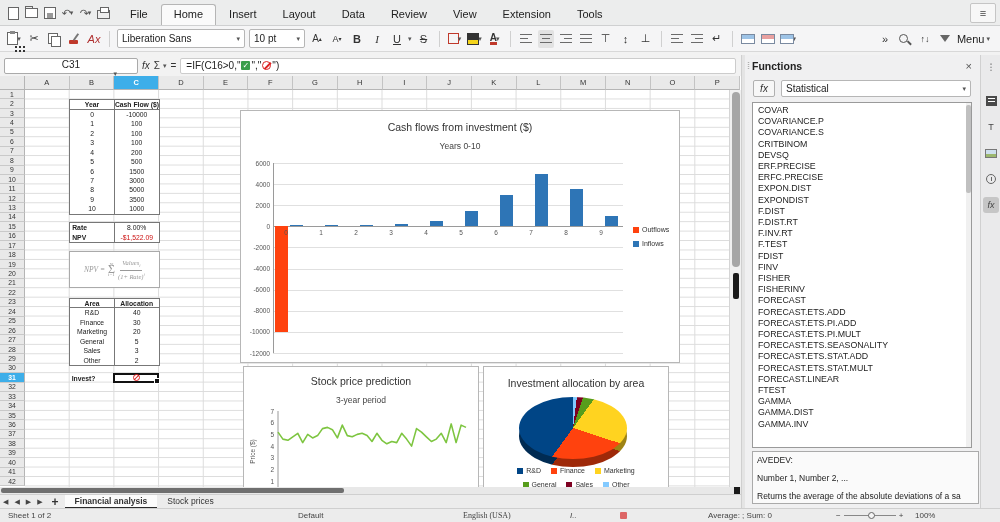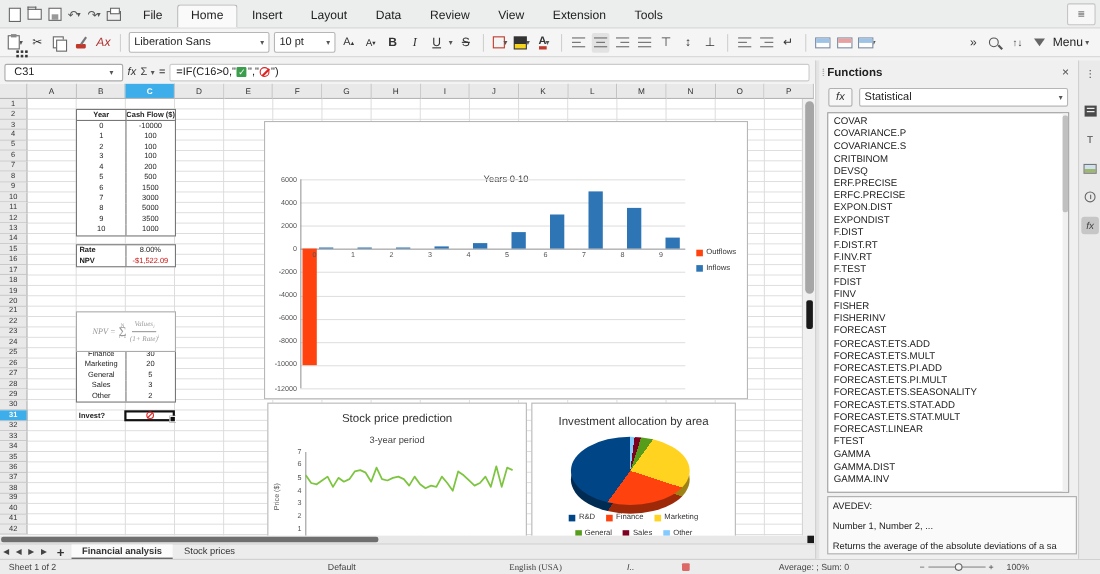--- a/index.html
+++ b/index.html
@@ -67,21 +67,21 @@
   .i-funnel { width:0; height:0; border-left:5px solid transparent; border-right:5px solid transparent; border-top:7px solid #666; }
   #menu-btn { margin-left:auto; display:flex; align-items:center; gap:4px; font-size:11px; color:#222; padding-right:4px; }
 
   
   #griprow { position:absolute; left:0; top:52px; width:1000px; height:3px; }
   #grid-grip { position:absolute; left:14px; top:-7px; width:12px; height:8px;
      background: radial-gradient(circle 1.2px, #333 1.1px, transparent 1.3px) 0 0/4px 4px; }
 
   
   #formulabar { position:absolute; left:0; top:55px; width:740px; height:21px; background:#f2f2f2; display:flex; align-items:center; padding:0 4px; gap:4px; }
-  #namebox { width:108px; height:16px; background:#fff; border:1px solid #aaa; border-radius:2px; font-size:10px; padding:0 8px; display:flex; align-items:center; }
+  #namebox { width:134px; height:16px; background:#fff; border:1px solid #aaa; border-radius:2px; font-size:10px; padding:0 20px; display:flex; align-items:center;flex-direction:column; }
   #namebox .caret{ margin-left:auto; }
   .fbicon { font-size:10px; color:#333; font-style:italic; }
   #formula-input { flex:1; height:16px; background:#fff; border:1px solid #ccc; border-radius:2px; display:flex; align-items:center; padding:0 5px; font-size:10px; gap:1px; }
   .fb-check { display:inline-block; width:9px; height:9px; background:#3a9e4c; color:#fff; font-size:8px; line-height:9px; text-align:center; border-radius:1px; }
   .fb-noentry { display:inline-block; width:9px; height:9px; border:1.5px solid #d22; border-radius:50%; position:relative; }
   .fb-noentry:after { content:""; position:absolute; left:-0.5px; top:2.6px; width:9px; height:1.5px; background:#d22; transform:rotate(-45deg); }
 
   
   #sheet { position:absolute; left:0; top:76px; width:741px; height:411px; background:#fff; overflow:hidden; }
   #corner { position:absolute; left:0; top:0; width:25px; height:14px; background:#e9e9e9; border-right:1px solid #b5b5b5; border-bottom:1px solid #b5b5b5; }
@@ -95,21 +95,21 @@
      background-image: linear-gradient(to right, transparent 43.7px, #dcdcdc 43.7px), linear-gradient(to bottom, transparent 8.45px, #dcdcdc 8.45px);
      background-size: 44.7px 9.45px; }
   .sstable { position:absolute; border:1px solid #777; background:#fff; }
   .ssrow { display:flex; }
   .sscell { height:9.45px; line-height:9.2px; font-size:6.8px; text-align:center; overflow:hidden; white-space:nowrap; }
   .sscell.c1 { width:44.7px; border-right:1px solid #777; }
   .sscell.c2 { width:43.7px; }
   .sscell.hd { font-weight:bold; border-bottom:1px solid #777; }
   .lbl { font-weight:bold; text-align:left; padding-left:2px; }
   .red { color:#cc1111; }
-  #npv-formula-box { position:absolute; border:1px solid #aaa; background:#fff; color:#999; font-family:"Liberation Serif",serif; font-style:italic; display:flex; align-items:center; justify-content:center; gap:3px; font-size:7.5px;margin-top:32px; }
+  #npv-formula-box { position:absolute; border:1px solid #aaa; background:#fff; color:#999; font-family:"Liberation Serif",serif; font-style:italic; display:flex; align-items:center; justify-content:center; gap:3px; font-size:7.5px; }
   #npv-formula-box .sigma { font-size:13px; font-style:normal; }
   .sumwrap { display:flex; flex-direction:column; align-items:center; font-size:5px; line-height:5px; font-style:normal; }
   .fracwrap { display:flex; flex-direction:column; align-items:center; font-size:6.5px; line-height:7px; }
   .fracwrap .num { border-bottom:1px solid #999; padding:0 2px; }
   sub,sup { font-size:4.5px; }
   #invest-label { position:absolute; font-size:6.8px; font-weight:bold; padding-left:2px; }
   #sel-cell { position:absolute; border:2px solid #111; background:transparent; display:flex; align-items:center; justify-content:center; }
   #sel-cell:after { content:""; position:absolute; right:-3px; bottom:-3px; width:4px; height:4px; background:#111; border:1px solid #fff; }
   .cell-noentry { width:7px; height:7px; border:1.2px solid #d22; border-radius:50%; position:relative; }
   .cell-noentry:after { content:""; position:absolute; left:-0.5px; top:2px; width:7px; height:1.2px; background:#d22; transform:rotate(-45deg); }
@@ -449,21 +449,22 @@
           <span class="fracwrap">
             <span class="num">Values<sub>i</sub></span>
             <span>(1+ Rate)<sup>i</sup></span>
           </span>
         </div>
         <div id="invest-label" style="left: 44.7px; top: 283.5px; width: 44.7px; height: 9.45px; line-height: 9.45px;">Invest?</div>
         <div id="sel-cell" style="left: 88.4px; top: 282.5px; width: 45.7px; height: 10.45px;">
           <span class="cell-noentry"></span>
         </div>
         <div class="chartbox" style="left: 215px; top: 20px; width: 440px; height: 253px;">
-          <div class="ch-sub" style="top: 30px; margin-top: 16px;">Years 0-10</div>
+          <div class="ch-title" style="top: 10px;">Cash flows from investment ($)</div>
+          <div class="ch-sub" style="top: 30px;">Years 0-10</div>
           <div class="gridline" style="left: 32px; width: 350px; top: 52px;"></div>
           <div class="ytick" style="left: 1px; top: 48.5px;">6000</div>
           <div class="gridline" style="left: 32px; width: 350px; top: 73.1111px;"></div>
           <div class="ytick" style="left: 1px; top: 69.6111px;">4000</div>
           <div class="gridline" style="left: 32px; width: 350px; top: 94.2222px;"></div>
           <div class="ytick" style="left: 1px; top: 90.7222px;">2000</div>
           <div class="gridline zero" style="left: 32px; width: 350px; top: 115.333px;"></div>
           <div class="ytick" style="left: 1px; top: 111.833px;">0</div>
           <div class="gridline" style="left: 32px; width: 350px; top: 136.444px;"></div>
           <div class="ytick" style="left: 1px; top: 132.944px;">-2000</div>
@@ -688,21 +689,20 @@
         <div class="fitem">F.DIST</div>
         <div class="fitem">F.DIST.RT</div>
         <div class="fitem">F.INV.RT</div>
         <div class="fitem">F.TEST</div>
         <div class="fitem">FDIST</div>
         <div class="fitem">FINV</div>
         <div class="fitem">FISHER</div>
         <div class="fitem">FISHERINV</div>
         <div class="fitem">FORECAST</div>
         <div class="fitem">FORECAST.ETS.ADD</div>
-        <div class="fitem">FORECAST.ETS.MULT</div>
         <div class="fitem">FORECAST.ETS.PI.ADD</div>
         <div class="fitem">FORECAST.ETS.PI.MULT</div>
         <div class="fitem">FORECAST.ETS.SEASONALITY</div>
         <div class="fitem">FORECAST.ETS.STAT.ADD</div>
         <div class="fitem">FORECAST.ETS.STAT.MULT</div>
         <div class="fitem">FORECAST.LINEAR</div>
         <div class="fitem">FTEST</div>
         <div class="fitem">GAMMA</div>
         <div class="fitem">GAMMA.DIST</div>
         <div class="fitem">GAMMA.INV</div>

